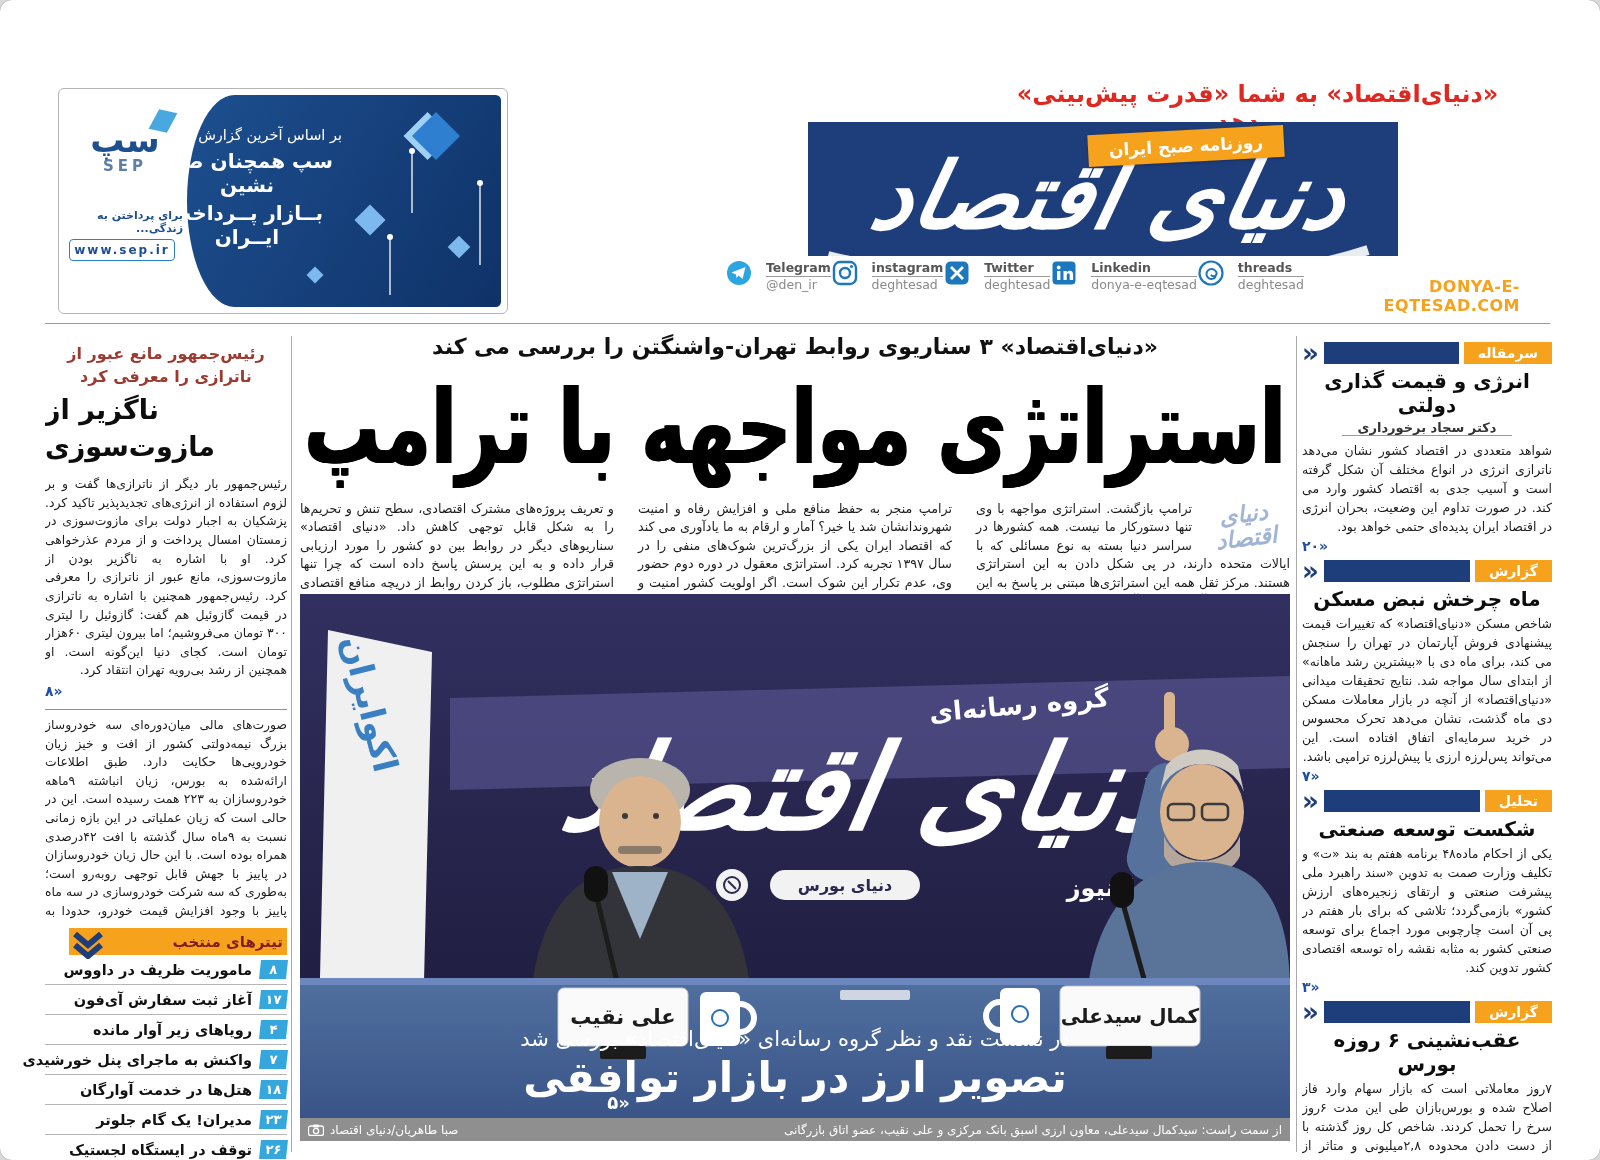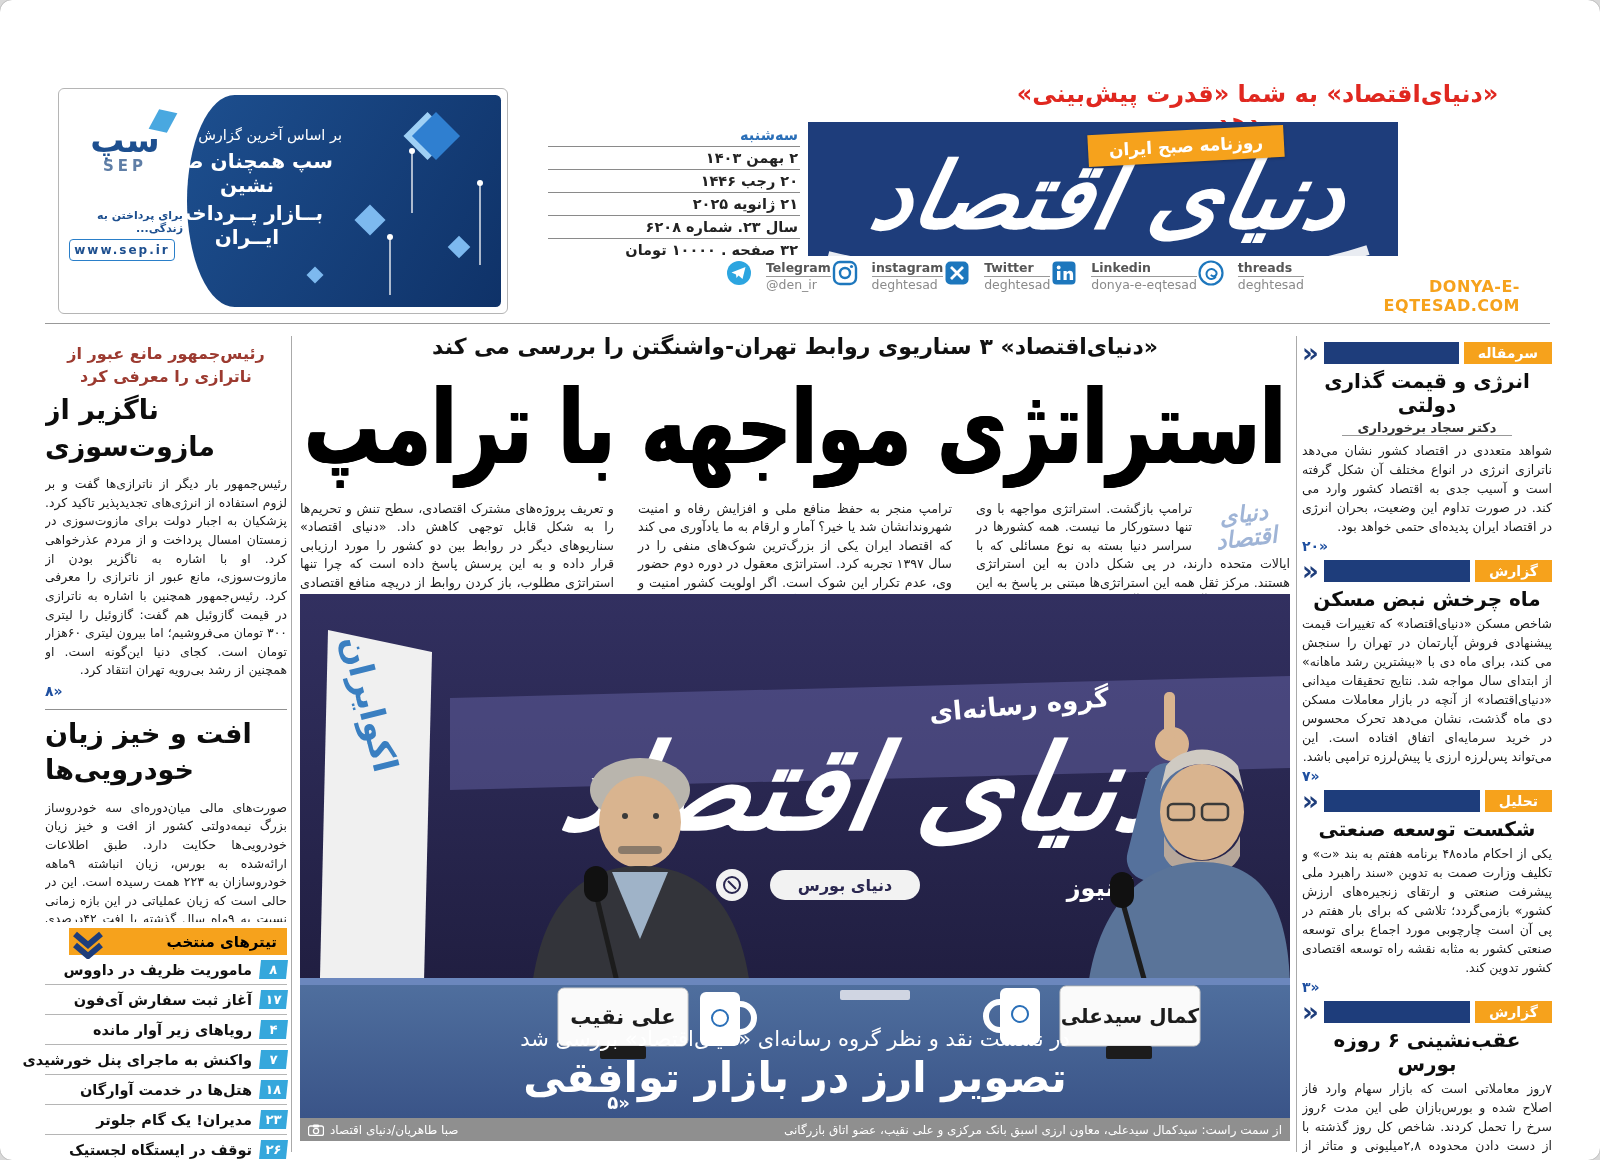--- a/index.html
+++ b/index.html
@@ -47,21 +47,21 @@
   .caption-bar{left:300px;top:1118px;width:990px;height:23px;background:#8f8f8f;color:#fff;display:flex;justify-content:space-between;align-items:center;direction:rtl;font-size:12px;padding:0 8px;box-sizing:border-box;}
   .credit{display:flex;align-items:center;gap:6px;direction:rtl;}
   
   .left-col{left:45px;top:336px;width:242px;height:586px;overflow:hidden;direction:rtl;}
   .a-kicker{color:#9c3a30;font-weight:bold;font-size:16px;text-align:center;line-height:1.45;margin:6px 0 4px;}
   .a-headline{font-weight:bold;font-size:27px;color:#0d0d0d;text-align:left;line-height:1.35;margin:4px 0 10px;}
   .a-body{font-size:12.4px;line-height:1.5;text-align:justify;color:#1c1c1c;}
   .a-ref{color:#1e4fa0;font-weight:bold;font-size:14px;text-align:left;margin-top:3px;direction:rtl;}
   .col-div{border-top:1px solid #909090;margin:10px 0 6px;}
   .picks{left:45px;top:928px;width:242px;direction:rtl;}
-  .picks-head{position:relative;background:#f6a21c;height:27px;display:flex;align-items:center;padding-right:10px;color:#000000;font-weight:bold;font-size:15px;margin-left:24px;}
+  .picks-head{position:relative;background:#f6a21c;height:27px;display:flex;align-items:center;padding-right:4px;color:#7f1d1d;font-weight:bold;font-size:15px;margin-left:24px;}
   .picks-chevron{position:absolute;left:2px;top:3px;}
   .pick-row{height:29px;display:flex;align-items:center;gap:8px;border-bottom:1px solid #b5b5b5;}
   .pick-num{background:#35a7dc;color:#fff;font-weight:bold;font-size:13px;width:27px;height:19px;display:flex;align-items:center;justify-content:center;transform:skewX(-6deg);flex:0 0 auto;}
   .pick-ttl{font-weight:bold;font-size:14.5px;color:#111;white-space:nowrap;}
   
   .sidebar{left:1302px;top:336px;width:250px;height:818px;overflow:hidden;direction:rtl;}
   .sec-bar{display:flex;align-items:center;gap:5px;margin:6px 0 4px;}
   .sec-label{background:#f6a21c;color:#fff;font-weight:bold;font-size:14px;height:22px;line-height:22px;padding:0 14px;}
   .sec-line{flex:1;height:22px;background:#1e3d7b;}
   .sec-chev{color:#1e3d7b;font-size:26px;font-weight:bold;line-height:18px;}
@@ -79,28 +79,20 @@
 
   <svg class="abs logo-svg" width="590" height="210" viewBox="0 0 590 210">
     <rect x="0" y="22" width="590" height="134" fill="#1e3d7b"></rect>
     <text transform="translate(295,128) skewX(-12)" x="0" y="0" text-anchor="middle" font-size="92" font-weight="bold" font-style="italic" fill="#ffffff" direction="rtl">دنیای اقتصاد</text>
     <path d="M20 156 C 180 196, 420 196, 560 150" stroke="#ffffff" stroke-width="10" fill="none" opacity="0.9"></path>
   </svg>
 
   <div class="abs badge">روزنامه صبح ایران</div>
   <div class="abs website">DONYA-E-EQTESAD.COM</div>
 
-  <div class="abs dates">
-    <div class="row day">سه‌شنبه</div>
-    <div class="row">۲ بهمن ۱۴۰۳</div>
-    <div class="row">۲۰ رجب ۱۴۴۶</div>
-    <div class="row">۲۱ ژانویه ۲۰۲۵</div>
-    <div class="row">سال ۲۳. شماره ۶۲۰۸</div>
-    <div class="row last">۳۲ صفحه . ۱۰۰۰۰ تومان</div>
-  </div>
 
   <div class="abs social">
     <div class="soc">
       <svg width="26" height="26" viewBox="0 0 26 26">
           <circle cx="13" cy="13" r="12" fill="#2ca5e0"></circle>
           <path d="M5.5 12.5 L19.5 7 L16.5 19 L12.5 15.5 L10.5 18 L10 14.5 Z" fill="#fff"></path>
         </svg>
       <div>
           <div class="nm">Telegram</div>
           <div class="hd">@den_ir</div>
@@ -295,21 +287,20 @@
 
   <div class="abs left-col">
     <div>
       <div class="a-kicker">رئیس‌جمهور مانع عبور از ناترازی را معرفی کرد</div>
       <div class="a-headline">ناگزیر از مازوت‌سوزی</div>
       <div class="a-body">رئیس‌جمهور بار دیگر از ناترازی‌ها گفت و بر لزوم استفاده از انرژی‌های تجدیدپذیر تاکید کرد. پزشکیان به اجبار دولت برای مازوت‌سوزی در زمستان امسال پرداخت و از مردم عذرخواهی کرد. او با اشاره به ناگزیر بودن از مازوت‌سوزی، مانع عبور از ناترازی را معرفی کرد. رئیس‌جمهور همچنین با اشاره به ناترازی در قیمت گازوئیل هم گفت: گازوئیل را لیتری ۳۰۰ تومان می‌فروشیم؛ اما بیرون لیتری ۶۰هزار تومان است. کجای دنیا این‌گونه است. او همچنین از رشد بی‌رویه تهران انتقاد کرد.</div>
       <div class="a-ref">«۸</div>
     </div>
     <div class="col-div"></div>
     <div>
-      <div class="a-headline">افت و خیز زیان خودرویی‌ها</div>
       <div class="a-body">صورت‌های مالی میان‌دوره‌ای سه خودروساز بزرگ نیمه‌دولتی کشور از افت و خیز زیان خودرویی‌ها حکایت دارد. طبق اطلاعات ارائه‌شده به بورس، زیان انباشته ۹ماهه خودروسازان به ۲۲۳ همت رسیده است. این در حالی است که زیان عملیاتی در این بازه زمانی نسبت به ۹ماه سال گذشته با افت ۴۲درصدی همراه بوده است. با این حال زیان خودروسازان در پاییز با جهش قابل توجهی روبه‌رو است؛ به‌طوری که سه شرکت خودروسازی در سه ماه پاییز با وجود افزایش قیمت خودرو، حدودا به اندازه کل ۶ماه امسال متحمل زیان شدند.</div>
 
     </div>
   </div>
 
   <div class="abs picks">
     <div class="picks-head">
       <span>تیترهای منتخب</span>
       <svg class="picks-chevron" width="34" height="28" viewBox="0 0 34 28">
         <polyline points="4,3 17,14 30,3" fill="none" stroke="#1e3d7b" stroke-width="6"></polyline>

